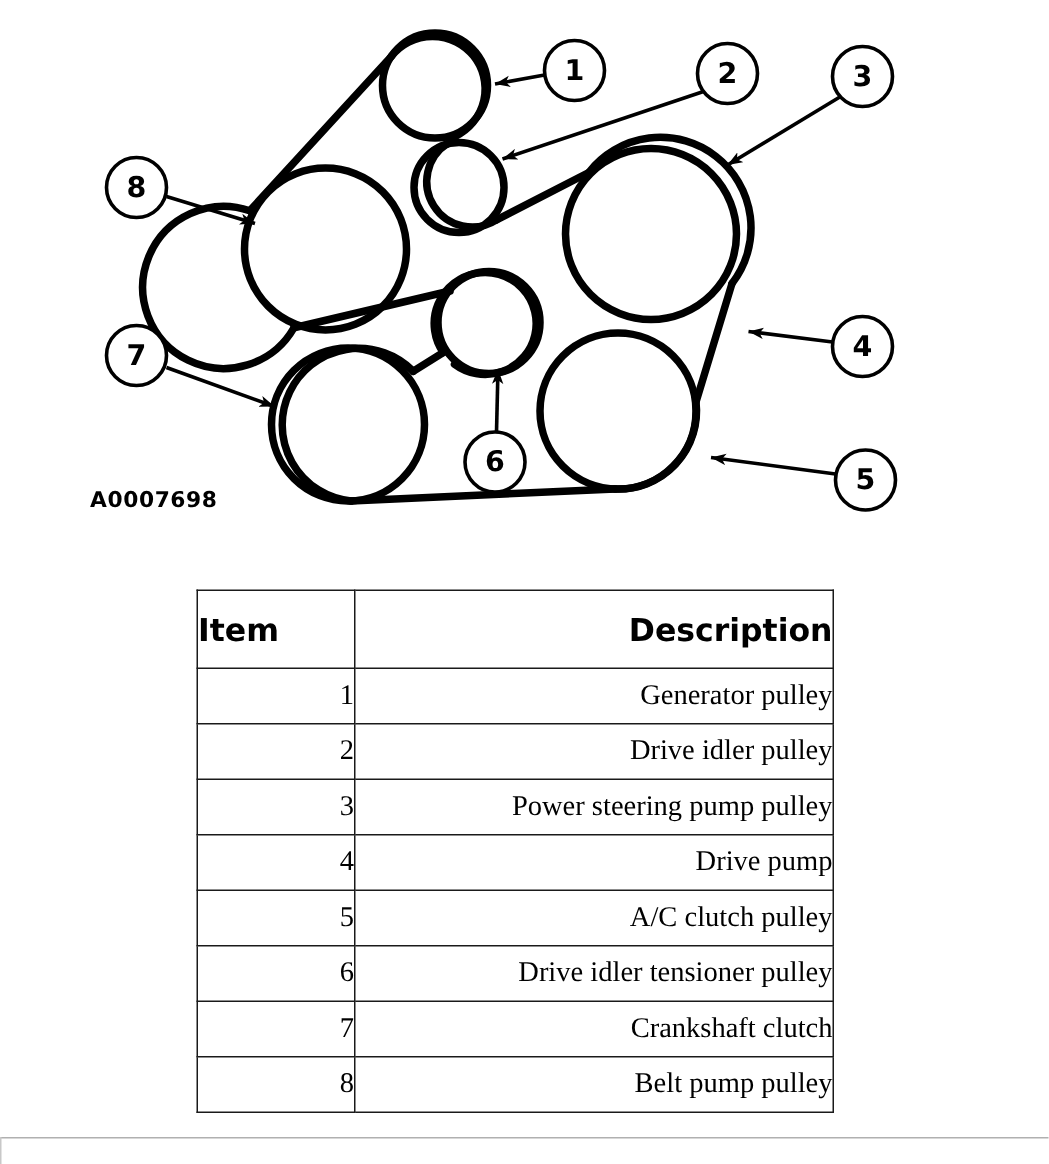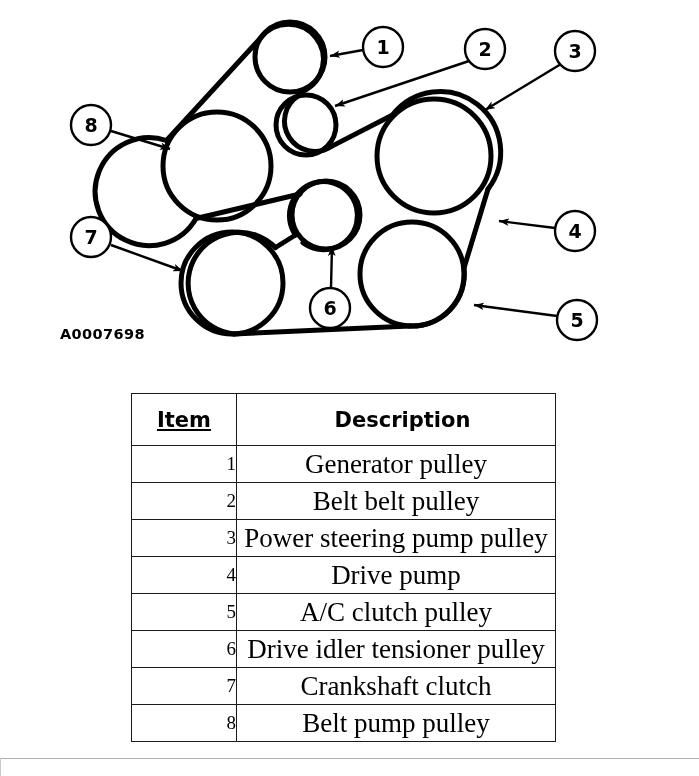--- a/index.html
+++ b/index.html
@@ -63,42 +63,41 @@
     padding: 0;
     color: #000000;
   }
   th.col-item, td.col-item {
     width: 105px;
     text-align: right;
     padding-right: 22px;
     box-sizing: border-box;
   }
   th.col-desc, td.col-desc {
-    text-align: center;
+    text-align: right;
     padding-left: 13px;
     box-sizing: border-box;
   }
   thead th {
     font-family: "DejaVu Sans", sans-serif;
     font-weight: bold;
     font-size: 21px;
     height: 52px;
     vertical-align: middle;
   }
   thead th.col-item {
-    text-align: center;
+    text-align: left;
     padding-right: 0;
-    text-decoration: underline;
   }
   thead th.col-desc {
     padding-left: 13px;
   }
   tbody td {
     font-family: "Liberation Serif", serif;
-    font-size: 27px;
+    font-size: 19px;
     height: 37px;
     vertical-align: middle;
   }
   tbody td.col-item {
     font-size: 19px;
   }
   
   #bottom-rule {
     position: absolute;
     left: 0;
@@ -229,21 +228,21 @@
           <th class="col-desc">Description</th>
         </tr>
       </thead>
       <tbody>
         <tr>
           <td class="col-item">1</td>
           <td class="col-desc">Generator pulley</td>
         </tr>
         <tr>
           <td class="col-item">2</td>
-          <td class="col-desc">Belt belt pulley</td>
+          <td class="col-desc">Drive idler pulley</td>
         </tr>
         <tr>
           <td class="col-item">3</td>
           <td class="col-desc">Power steering pump pulley</td>
         </tr>
         <tr>
           <td class="col-item">4</td>
           <td class="col-desc">Drive pump</td>
         </tr>
         <tr>

